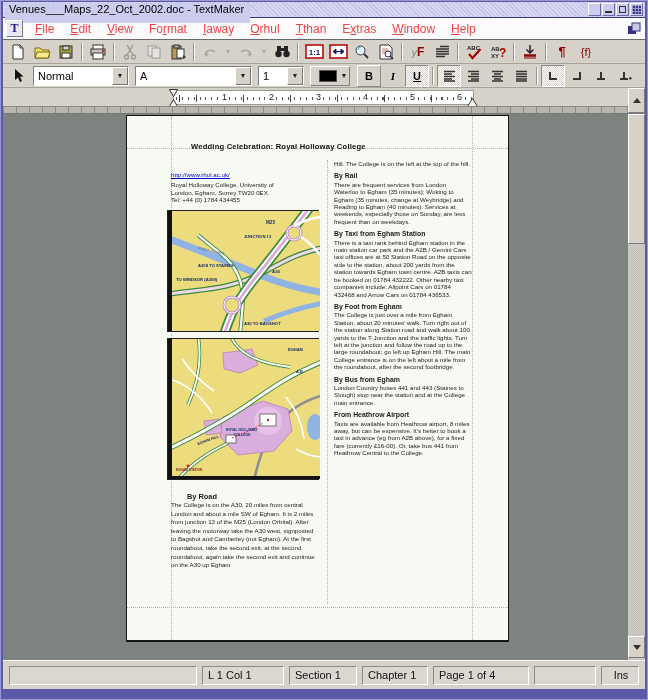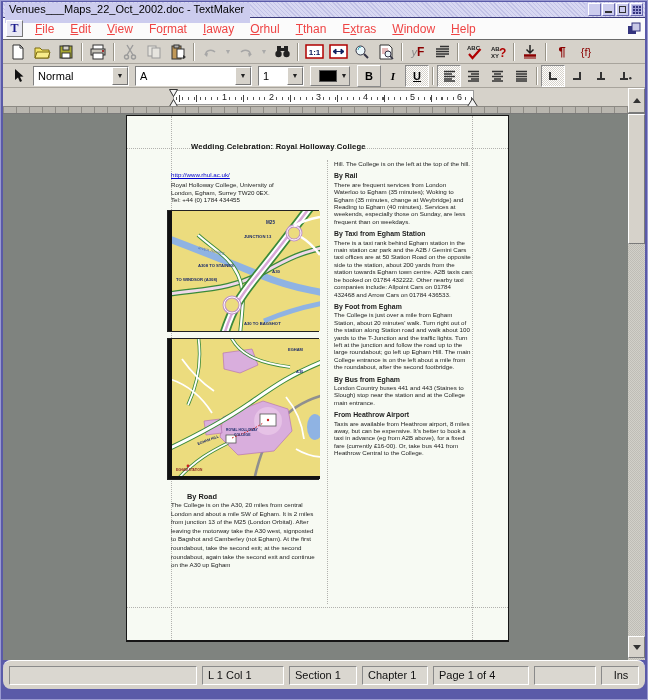--- a/index.html
+++ b/index.html
@@ -81,21 +81,21 @@
   .col{position:absolute;font-size:6.2px;line-height:7.4px;color:#1c1c1c;}
   .col-left{left:44px;top:55px;width:148px;}
   .col-right{left:207px;top:44px;width:138px;}
   .doc-link{color:#0000cc;text-decoration:underline;display:block;margin-bottom:3px;}
   .addr div{white-space:nowrap;}
   .sec-h{font-weight:bold;font-size:6.9px;margin:5px 0 1px 0;}
   .sec-p{margin:0 0 1px 0;}
   .mapbox{margin:6px 0 0 -4px;border:1px solid #222;line-height:0;}
   .divider{border-left:1px dotted #b2b2ae;}
   
-  .statusbar{height:29px;background:#d6d2ca;border-top:1px solid #fff;display:flex;align-items:center;padding:0 6px;gap:5px;border-radius:8px;}
+  .statusbar{height:29px;background:#d6d2ca;border-top:1px solid #fff;display:flex;align-items:center;padding:0 6px;gap:5px;}
   .panel{height:19px;border:1px solid;border-color:#8a8a8a #fff #fff #8a8a8a;background:#dad7d0;
     font-size:11px;line-height:16px;color:#111;padding:0 5px;white-space:nowrap;overflow:hidden;flex:none;}
   svg{display:block;}
 </style>
 </head>
 <body>
 
 <div class="window">
 
   <div class="titlebar">

